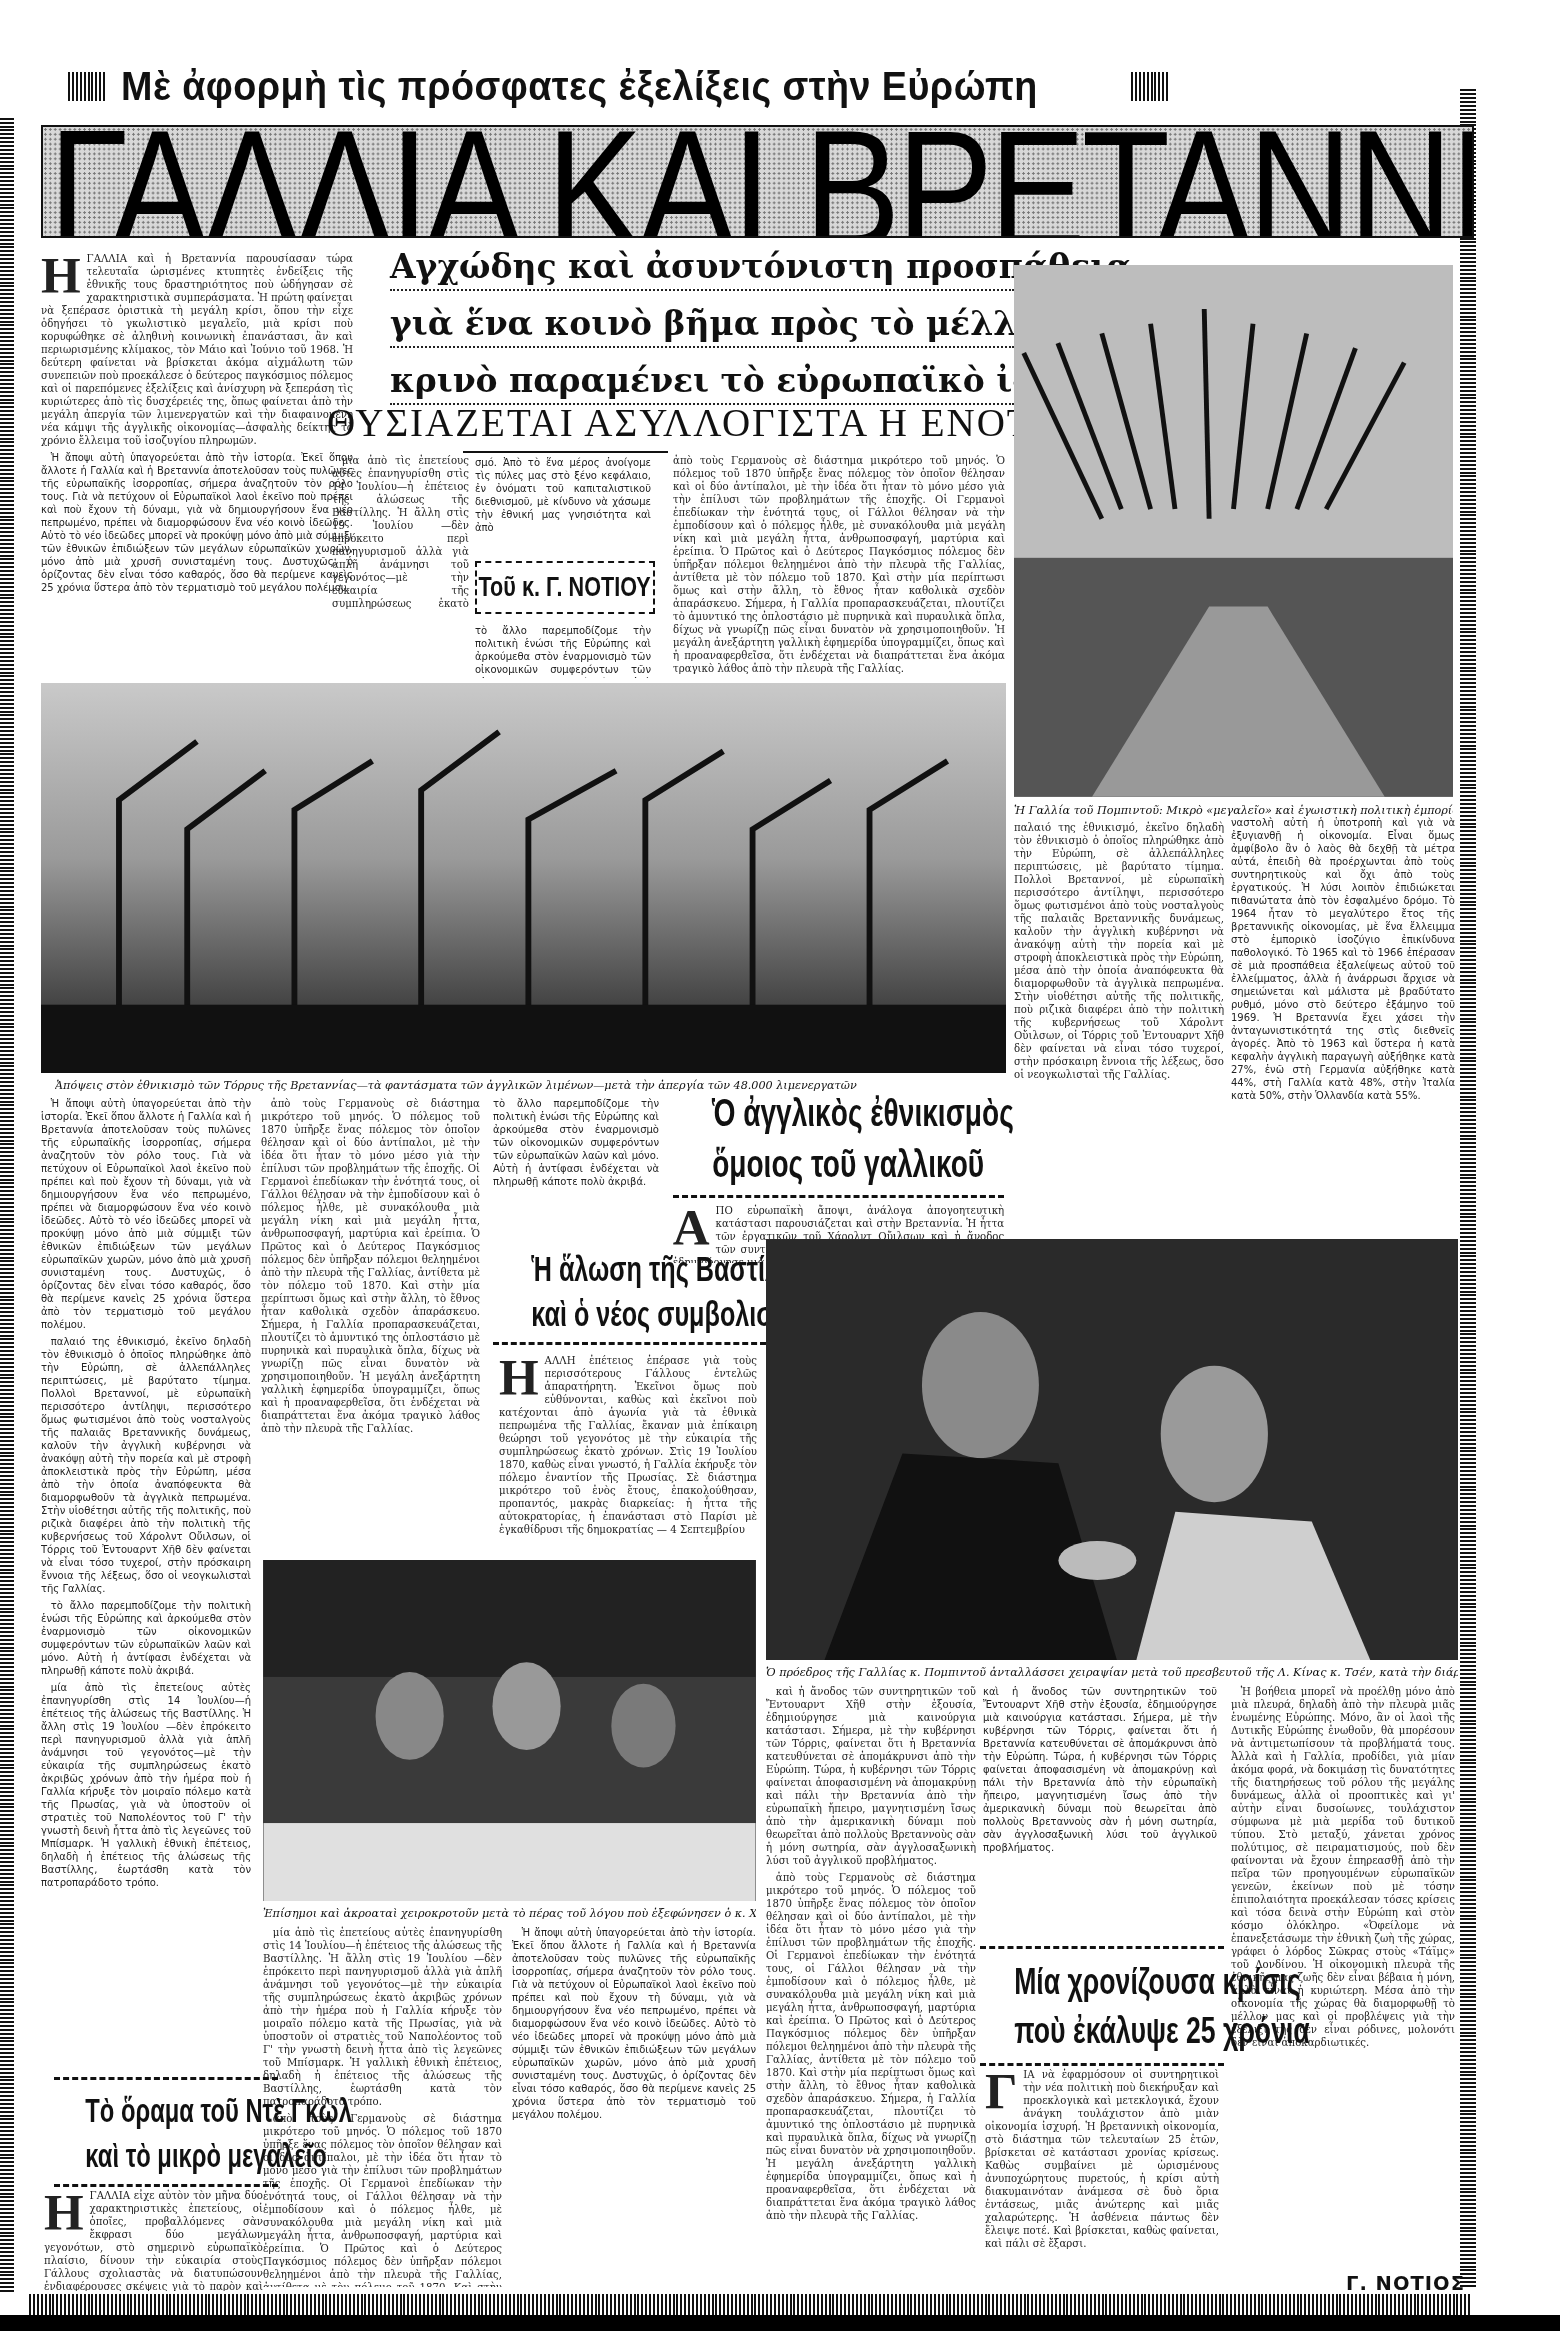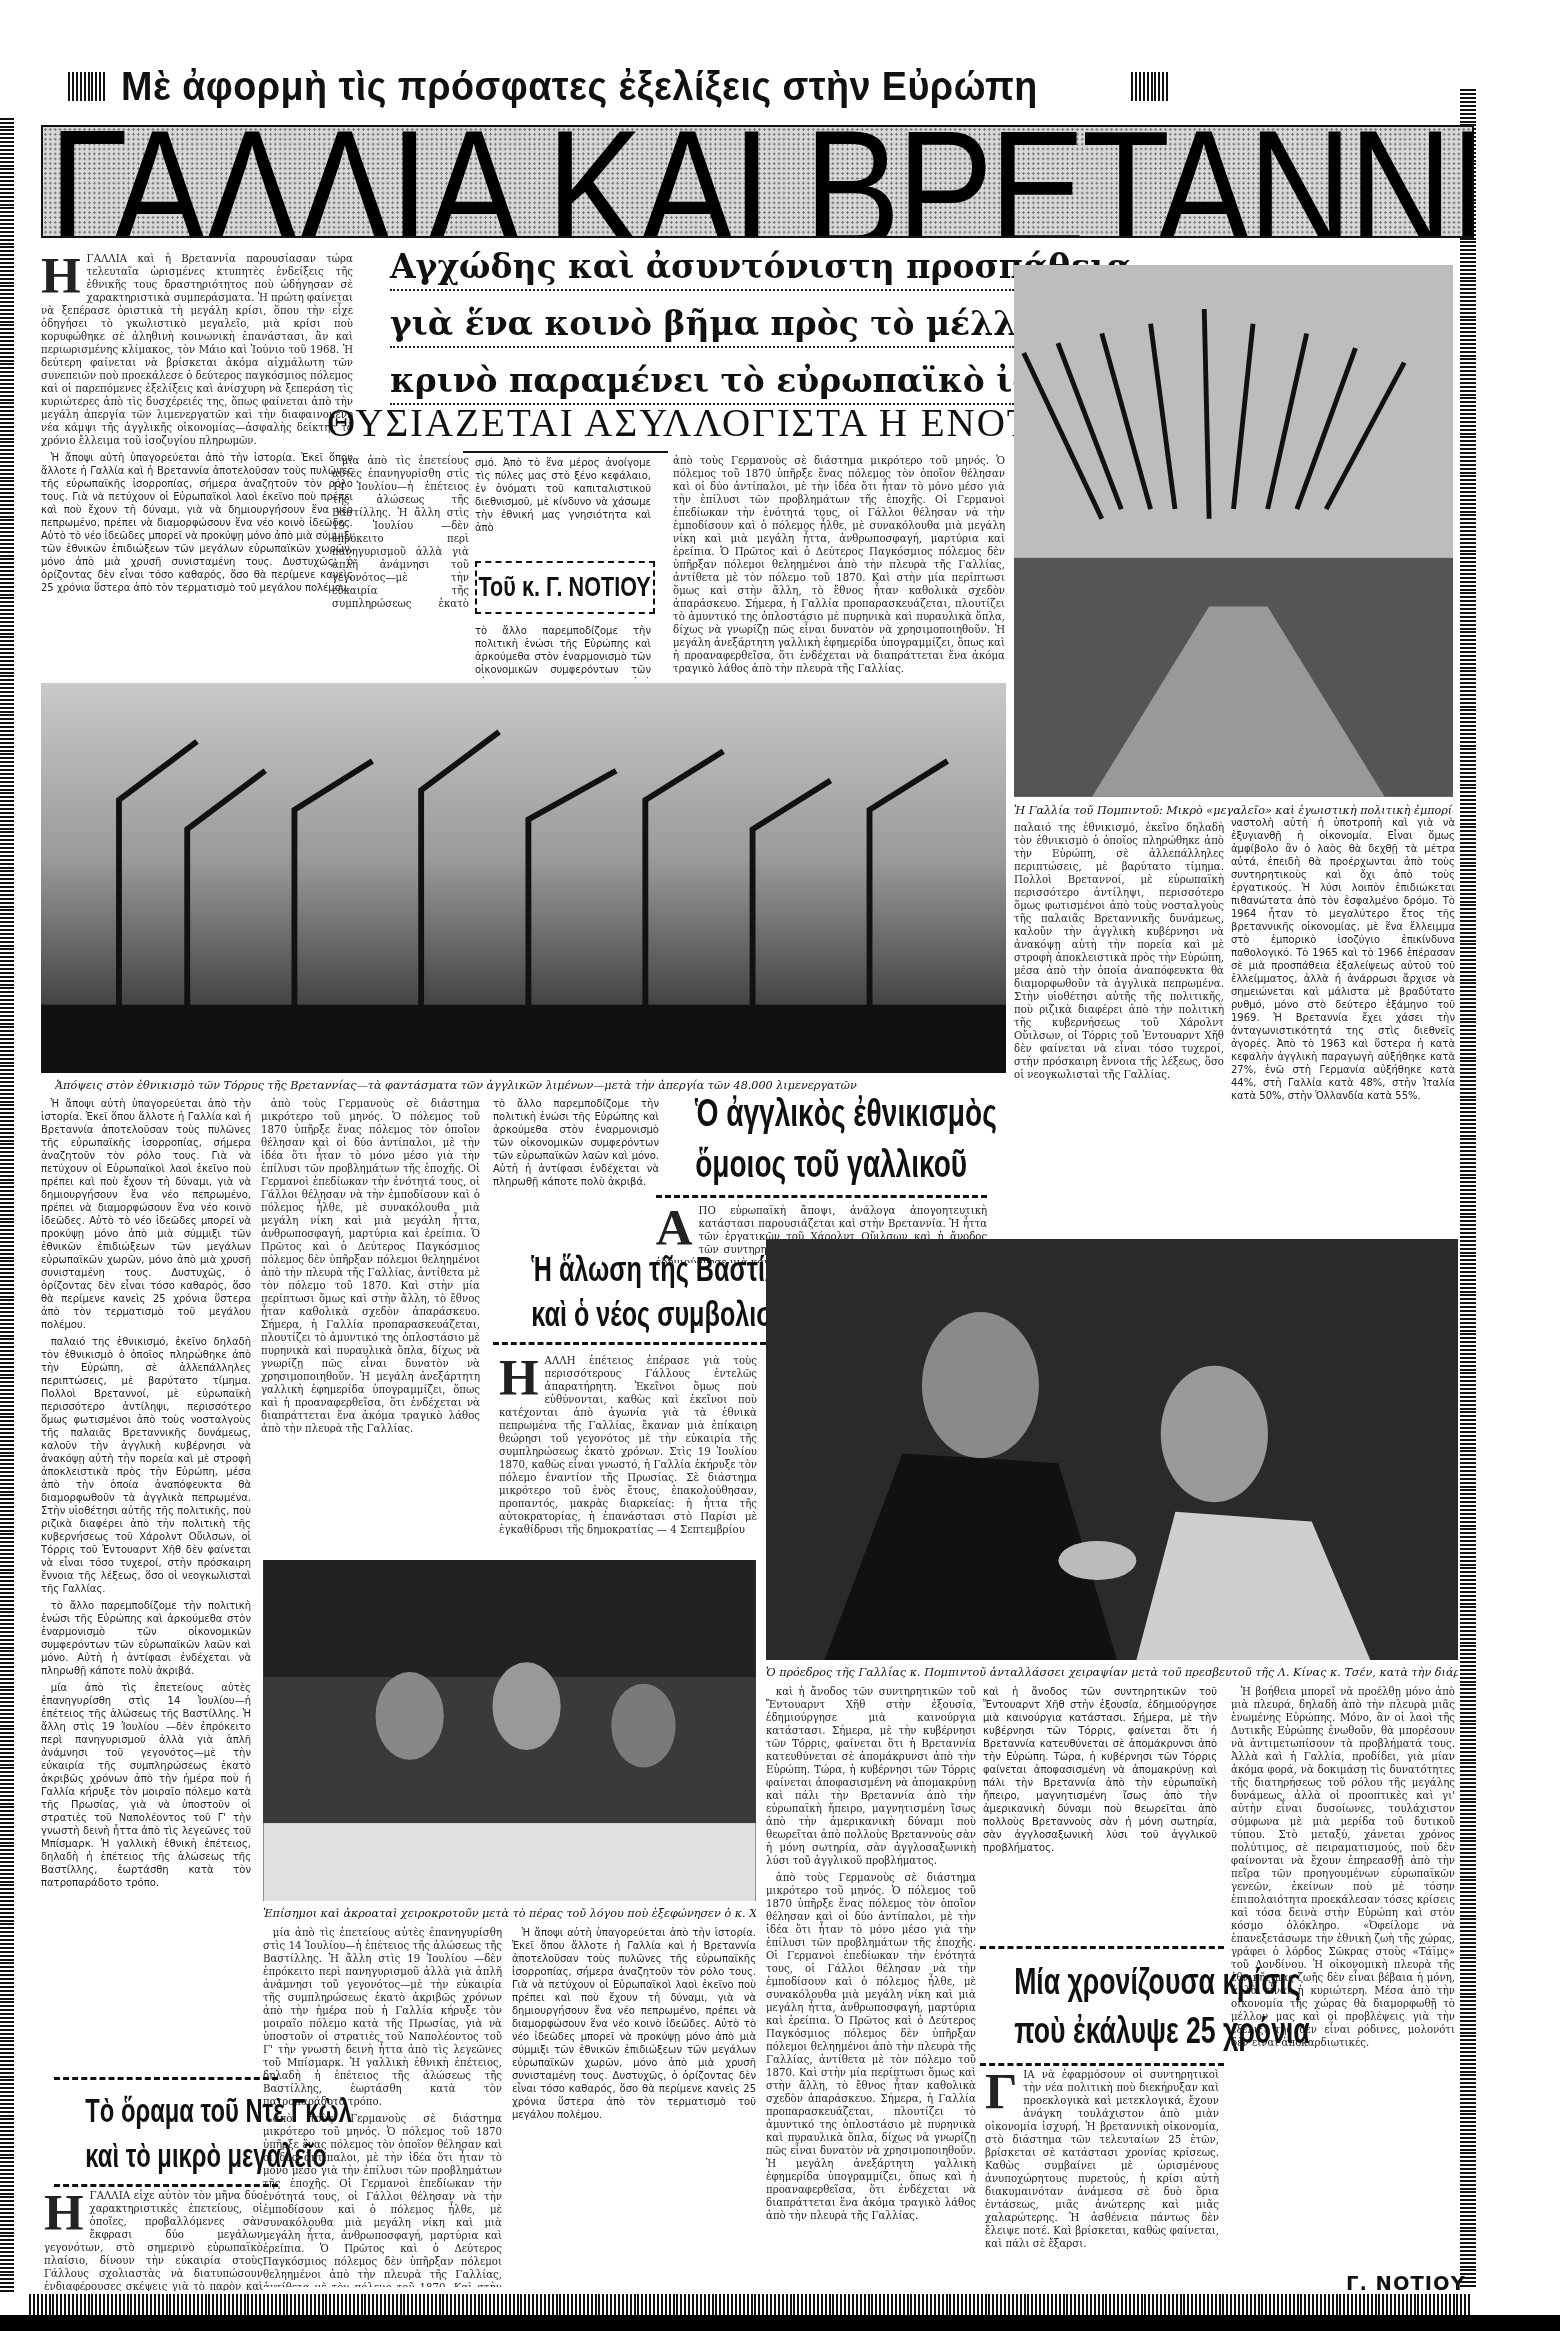--- a/index.html
+++ b/index.html
@@ -118,21 +118,21 @@
 </div>
 <div class="abs caption" style="left:1014px;top:804px;width:439px;">Ἡ Γαλλία τοῦ Πομπιντοῦ: Μικρὸ «μεγαλεῖο» καὶ ἐγωιστικὴ πολιτικὴ ἐμπορίου μὲ ὅλους</div>
 
 <div class="abs col" style="left:1014px;top:821px;width:210px;height:380px;">
   <p style="text-indent:0">παλαιό της ἐθνικισμό, ἐκεῖνο δηλαδὴ τὸν ἐθνικισμὸ ὁ ὁποῖος πληρώθηκε ἀπὸ τὴν Εὐρώπη, σὲ ἀλλεπάλληλες περιπτώσεις, μὲ βαρύτατο τίμημα. Πολλοὶ Βρεταννοί, μὲ εὐρωπαϊκὴ περισσότερο ἀντίληψι, περισσότερο ὅμως φωτισμένοι ἀπὸ τοὺς νοσταλγοὺς τῆς παλαιᾶς Βρεταννικῆς δυνάμεως, καλοῦν τὴν ἀγγλικὴ κυβέρνησι νὰ ἀνακόψῃ αὐτὴ τὴν πορεία καὶ μὲ στροφὴ ἀποκλειστικὰ πρὸς τὴν Εὐρώπη, μέσα ἀπὸ τὴν ὁποία ἀναπόφευκτα θὰ διαμορφωθοῦν τὰ ἀγγλικὰ πεπρωμένα. Στὴν υἱοθέτησι αὐτῆς τῆς πολιτικῆς, ποὺ ριζικὰ διαφέρει ἀπὸ τὴν πολιτικὴ τῆς κυβερνήσεως τοῦ Χάρολντ Οὔιλσων, οἱ Τόρρις τοῦ Ἐντουαρντ Χῆθ δὲν φαίνεται νὰ εἶναι τόσο τυχεροί, στὴν πρόσκαιρη ἔννοια τῆς λέξεως, ὅσο οἱ νεογκωλισταὶ τῆς Γαλλίας.</p>
 </div>
 <div class="abs col sans" style="left:1231px;top:816px;width:224px;height:380px;">
   <p style="text-indent:0">ναστολὴ αὐτὴ ἡ ὑποτροπὴ καὶ γιὰ νὰ ἐξυγιανθῇ ἡ οἰκονομία. Εἶναι ὅμως ἀμφίβολο ἂν ὁ λαὸς θὰ δεχθῇ τὰ μέτρα αὐτά, ἐπειδὴ θὰ προέρχωνται ἀπὸ τοὺς συντηρητικοὺς καὶ ὄχι ἀπὸ τοὺς ἐργατικούς. Ἡ λύσι λοιπὸν ἐπιδιώκεται πιθανώτατα ἀπὸ τὸν ἐσφαλμένο δρόμο. Τὸ 1964 ἦταν τὸ μεγαλύτερο ἔτος τῆς βρεταννικῆς οἰκονομίας, μὲ ἕνα ἔλλειμμα στὸ ἐμπορικὸ ἰσοζύγιο ἐπικίνδυνα παθολογικό. Τὸ 1965 καὶ τὸ 1966 ἐπέρασαν σὲ μιὰ προσπάθεια ἐξαλείψεως αὐτοῦ τοῦ ἐλλείμματος, ἀλλὰ ἡ ἀνάρρωσι ἄρχισε νὰ σημειώνεται καὶ μάλιστα μὲ βραδύτατο ρυθμό, μόνο στὸ δεύτερο ἑξάμηνο τοῦ 1969. Ἡ Βρεταννία ἔχει χάσει τὴν ἀνταγωνιστικότητά της στὶς διεθνεῖς ἀγορές. Ἀπὸ τὸ 1963 καὶ ὕστερα ἡ κατὰ κεφαλὴν ἀγγλικὴ παραγωγὴ αὐξήθηκε κατὰ 27%, ἐνῶ στὴ Γερμανία αὐξήθηκε κατὰ 44%, στὴ Γαλλία κατὰ 48%, στὴν Ἰταλία κατὰ 50%, στὴν Ὁλλανδία κατὰ 55%.</p>
 </div>
 
-<div class="abs" style="left:646px;top:1087px;width:351px;">
+<div class="abs" style="left:663px;top:1087px;width:351px;">
   <div class="sectionhead" style="font-size:39px;line-height:51px;">Ὁ ἀγγλικὸς ἐθνικισμὸς</div>
   <div class="sectionhead" style="font-size:39px;line-height:51px;">ὅμοιος τοῦ γαλλικοῦ</div>
   <div class="dash" style="margin:5.9px 9.8px;"></div>
   <div class="col" style="height:59px;padding:0 9.8px;">
     <span class="dropcap">Α</span>
     <p style="text-indent:0">ΠΟ εὐρωπαϊκὴ ἄποψι, ἀνάλογα ἀπογοητευτικὴ κατάστασι παρουσιάζεται καὶ στὴν Βρεταννία. Ἡ ἧττα τῶν ἐργατικῶν τοῦ Χάρολντ Οὔιλσων καὶ ἡ ἄνοδος τῶν συντηρητικῶν τοῦ Ἔντουαρντ Χῆθ στὴν ἐξουσία, ἐδημιούργησε μιὰ καινούργια κατάστασι.</p>
   </div>
 </div>
 
 <div class="abs col sans" style="left:41px;top:1097px;width:210px;height:839px;">
@@ -214,17 +214,17 @@
   <div class="dash" style="margin-bottom:7.8px;"></div>
   <div class="sectionhead" style="font-size:33px;line-height:45px;">Τὸ ὅραμα τοῦ Ντὲ Γκὼλ</div>
   <div class="sectionhead" style="font-size:33px;line-height:45px;">καὶ τὸ μικρὸ μεγαλεῖο</div>
   <div class="dash" style="margin-top:5.9px;"></div>
 </div>
 <div class="abs col" style="left:44px;top:2189px;width:219px;height:102px;">
   <span class="dropcap">Η</span>
   <p style="text-indent:0">ΓΑΛΛΙΑ εἶχε αὐτὸν τὸν μῆνα δύο χαρακτηριστικὲς ἐπετείους, οἱ ὁποῖες, προβαλλόμενες σὰν ἔκφρασι δύο μεγάλων γεγονότων, στὸ σημερινὸ εὐρωπαϊκὸ πλαίσιο, δίνουν τὴν εὐκαιρία στοὺς Γάλλους σχολιαστὰς νὰ διατυπώσουν ἐνδιαφέρουσες σκέψεις γιὰ τὸ παρὸν καὶ τὰ μέλλον τῆς Γαλλίας καὶ τῆς Εὐρώπης. Ἡ</p>
 </div>
 
-<div class="abs signature">Γ. ΝΟΤΙΟΥ</div>
+<div class="abs signature">Γ. ΝΟΤΙΟΣ</div>
 
 <div class="abs footerbar hatch-v"></div>
 <div class="abs blackbottom"></div>
 
 
 </body></html>

